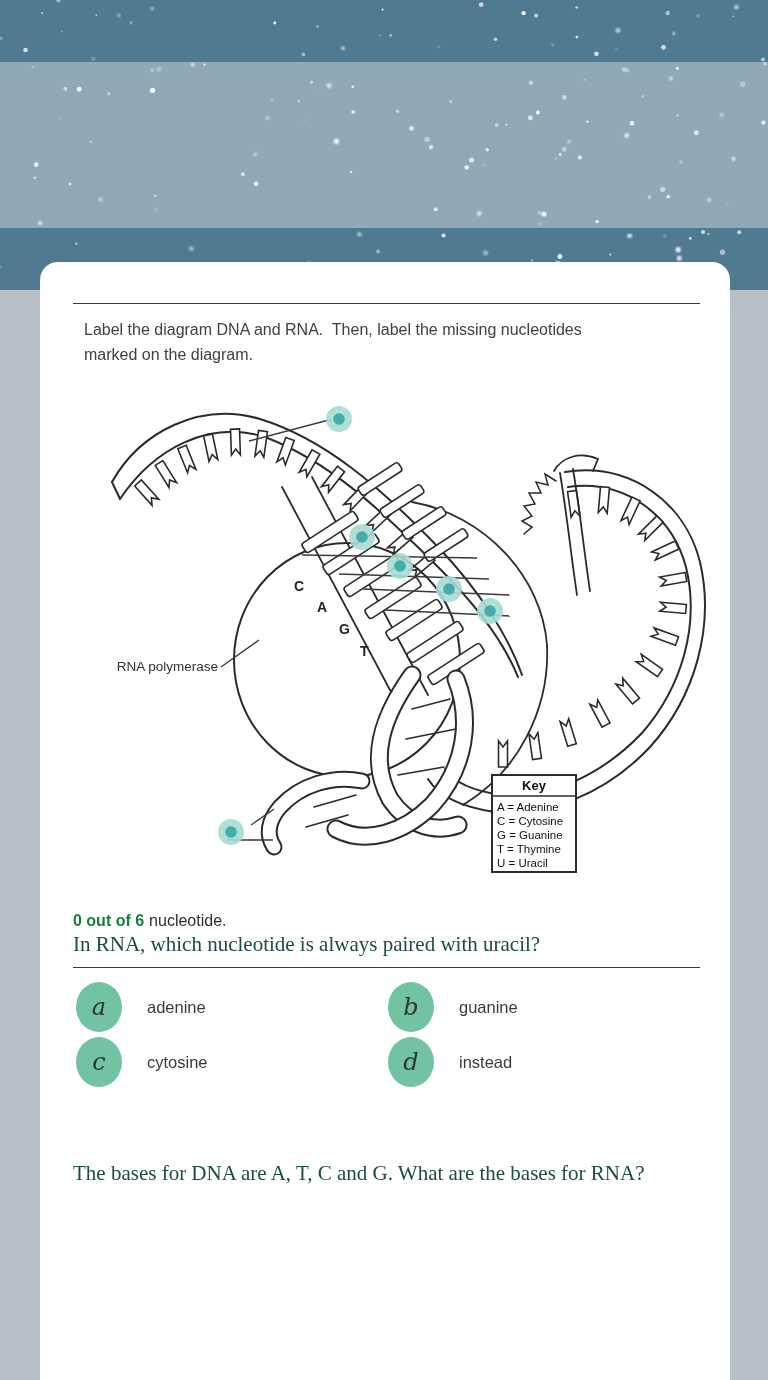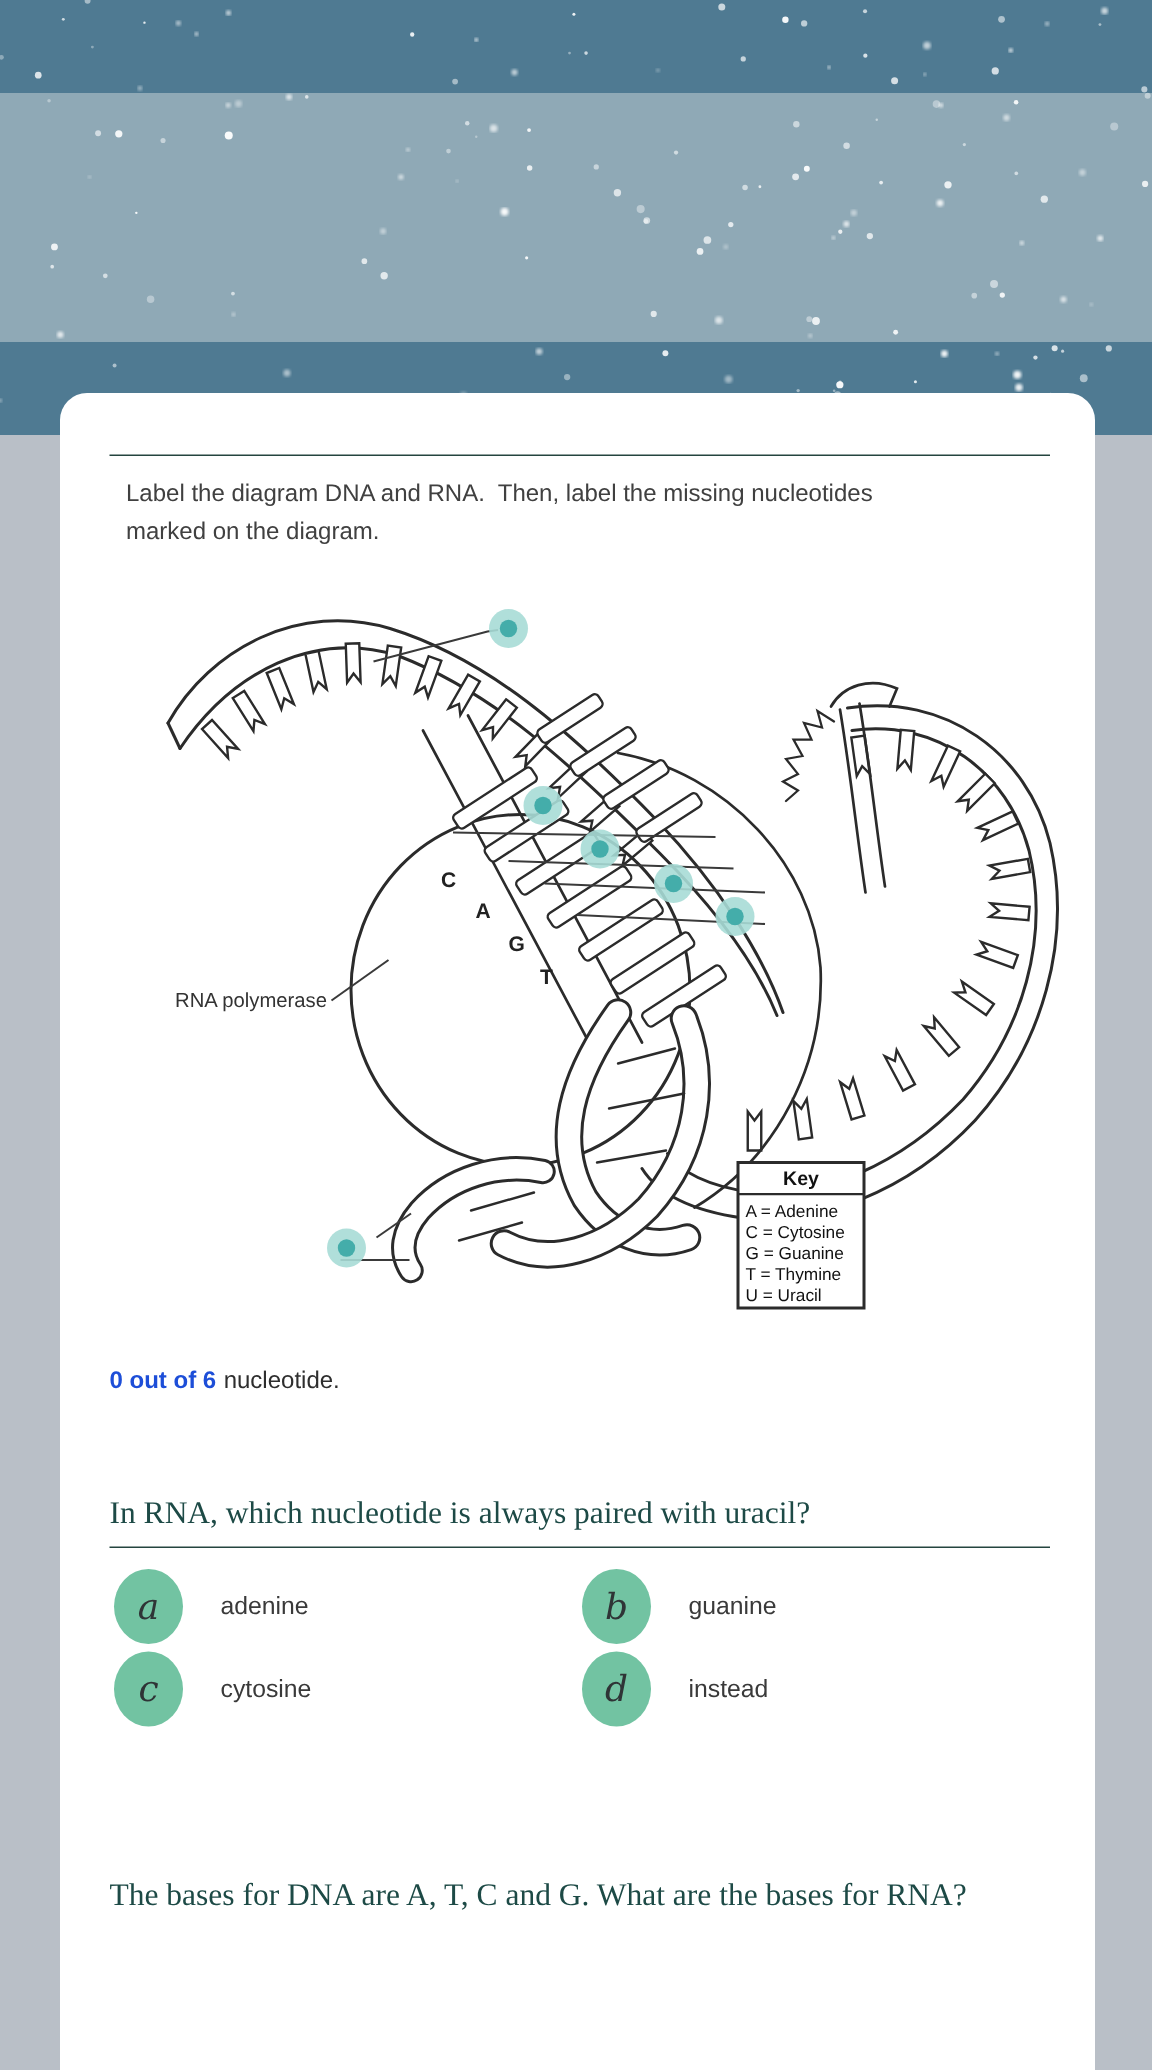--- a/index.html
+++ b/index.html
@@ -48,43 +48,43 @@
     margin:13px 0 0 11px;max-width:505px;white-space:pre-wrap;
   }
   
   .diagram{
     position:relative;margin:20px 0 0 -13px;
     width:660px;height:515px;
   }
   .diagram svg{position:absolute;left:0;top:0;}
   
   .progress{margin:10px 0 0 0;font-size:16px;color:#2e2e2e;}
-  .progress b{font-weight:bold;color:#1d4ed8;}
+  .progress b{font-weight:bold;color:#15803d;}
   .progress span{margin-left:5px;}
   .question{
     font-family:"Liberation Serif","DejaVu Serif",serif;
     font-size:21px;line-height:28px;color:#1d4a46;margin:0;font-weight:normal;
   }
-  .q1{margin-top:64px;}
+  .q1{}
   .rule2{margin-top:9px;}
   .options{
     display:grid;grid-template-columns:312px 1fr;
     row-gap:5px;margin:14px 0 0 3px;
   }
   .option{display:flex;align-items:center;cursor:pointer;}
   .opt-circle{
     width:46px;height:50px;border-radius:50%;
     background:#72c3a2;
     display:flex;align-items:center;justify-content:center;
     font-family:"DejaVu Serif","Liberation Serif",serif;
     font-style:italic;font-size:24px;color:#2f3436;
     flex:0 0 auto;
   }
   .opt-label{margin-left:25px;font-size:16.5px;color:#3a3a3a;}
-  .q2{margin-top:98px;}
+  .q2{margin-top:72px;}
 </style>
 </head>
 <body>
 
 <div class="header">
   <svg width="768" height="290">
     <defs>
         <filter id="snowblur">
           <feGaussianBlur stdDeviation="1.1"></feGaussianBlur>
         </filter>

